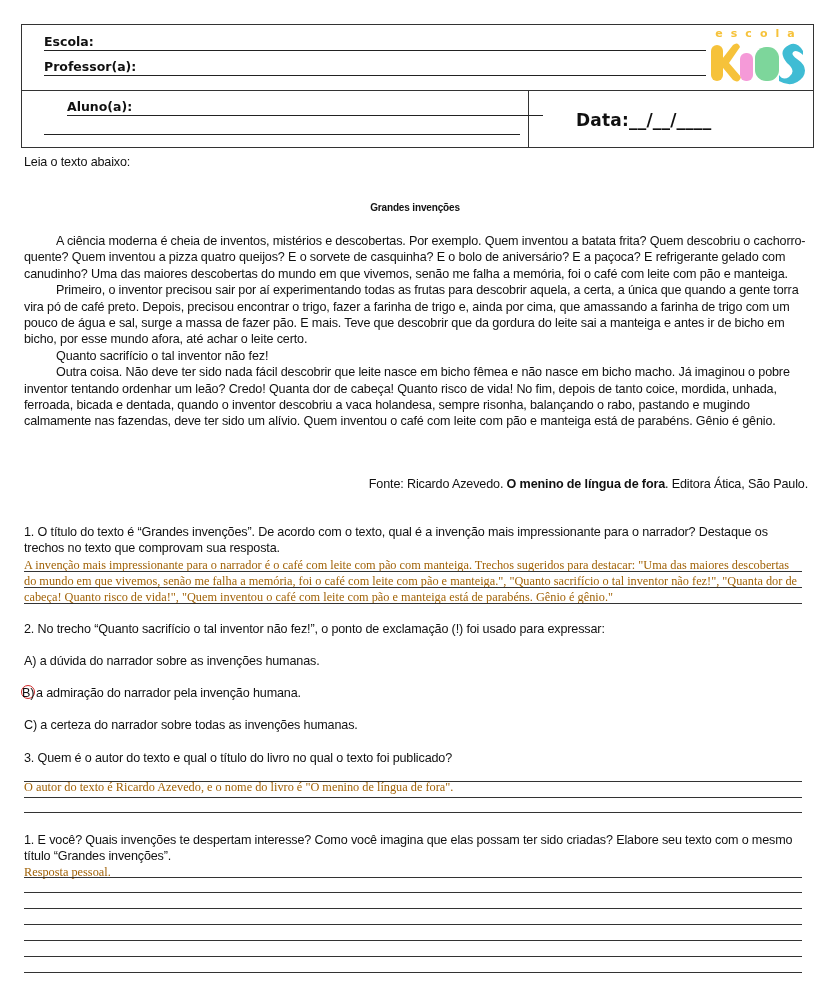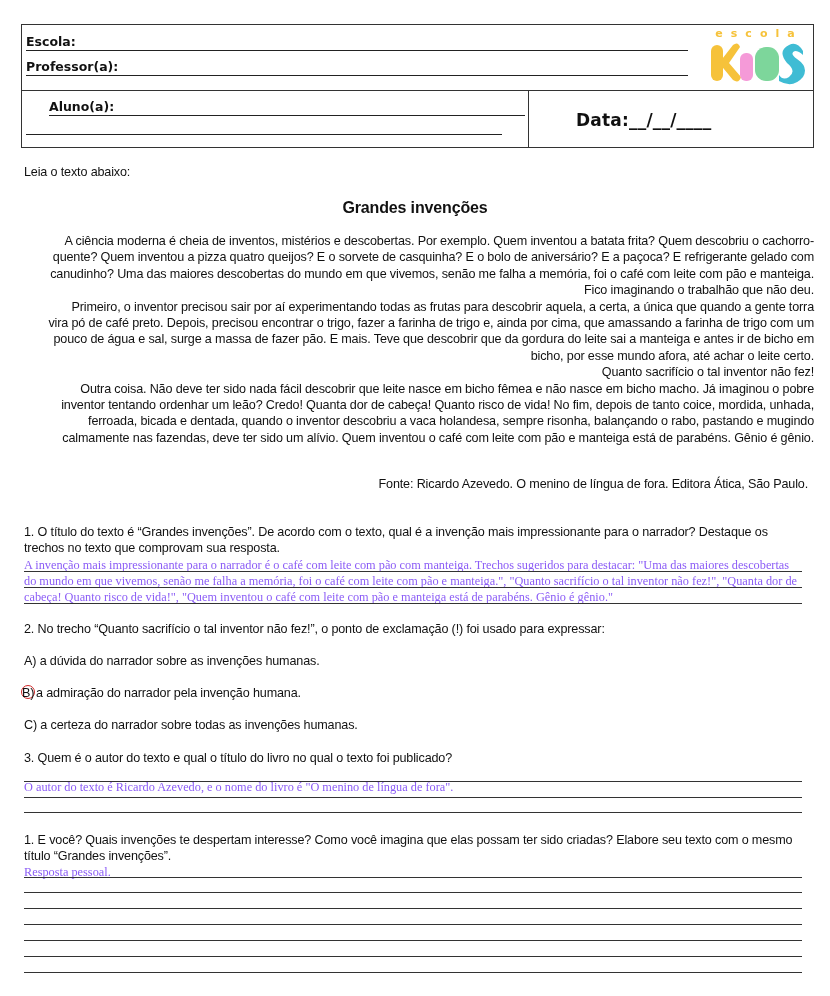--- a/index.html
+++ b/index.html
@@ -1,38 +1,38 @@
 <!DOCTYPE html>
 <html><head>
 <meta charset="utf-8">
 <style>
   html, body { margin:0; padding:0; background:#ffffff; }
   body { width:830px; height:996px; position:relative; overflow:hidden;
          font-family:"Liberation Sans", sans-serif; color:#111; }
   .hdr { position:absolute; left:21px; top:24px; width:793px; height:124px; border:1px solid #333; box-sizing:border-box; }
   .hdr .hline { position:absolute; left:0; right:0; top:65px; border-top:1px solid #333; }
   .hdr .vline { position:absolute; left:506px; top:65px; bottom:0; border-left:1px solid #333; }
-  .field { position:absolute; left:4px; font-family:"DejaVu Sans", sans-serif; font-weight:bold; font-size:12.5px;
+  .field { position:absolute; left:22px; font-family:"DejaVu Sans", sans-serif; font-weight:bold; font-size:12.5px;
            border-bottom:1.5px solid #222; padding-bottom:1px; }
   .f-escola { top:9px; width:662px; }
   .f-prof { top:34px; width:662px; }
   .f-aluno { top:74px; width:476px;margin-left:23px; }
   .f-blank { top:100px; width:476px; height:8px; }
   .date { position:absolute; left:576px; top:110px; font-family:"DejaVu Sans", sans-serif; font-weight:bold; font-size:17px; letter-spacing:0.2px; }
   .logo { position:absolute; left:705px; top:27px; width:105px; height:58px; }
   .logo .esc { position:absolute; left:4px; top:0; width:100px; text-align:center; font-family:"DejaVu Sans", sans-serif; font-size:11px; letter-spacing:8px; color:#f6c23a; font-weight:bold; }
   .txt { position:absolute; font-size:12.6px; line-height:16.4px; letter-spacing:-0.15px; }
-  .lead { left:24px; top:164px; }
-  .title { left:0; width:830px; top:200px; text-align:center; font-weight:bold; font-size:16px; }
+  .lead { left:24px; top:154px; }
+  .title { left:0; width:830px; top:200px; text-align:center; font-weight:bold; font-size:10px; }
   .story { left:24px; top:233px; width:790px; }
-  .story p { margin:0; text-indent:32px; text-align:right; }
+  .story p { margin:0; text-indent:32px; text-align:left; }
   .source { right:22px; top:476px; }
-  .source b { font-weight:normal; }
+  .source b { font-weight:bold; }
   .q { left:24px; width:780px; }
-  .answer { position:absolute; left:24px; width:778px; font-family:"Liberation Serif", serif; font-size:12.3px; line-height:16.2px; color:#8b5cf6; }
+  .answer { position:absolute; left:24px; width:778px; font-family:"Liberation Serif", serif; font-size:12.3px; line-height:16.2px; color:#a16207; }
   .rule { position:absolute; left:24px; width:778px; border-top:1px solid #333; }
   .circle { display:inline-block; border:1.3px solid #d02828; border-radius:50%; width:14px; height:14px; line-height:14px; text-align:center; margin-left:-3px; margin-right:1px; box-sizing:border-box; }
 </style>
 </head>
 <body>
 
 <div class="hdr">
   <div class="hline"></div>
   <div class="vline"></div>
   <div class="field f-escola"><span>Escola:</span></div>
@@ -53,21 +53,20 @@
     <rect x="50" y="20" width="24" height="34" rx="11" fill="#7dd69b"></rect>
     <path d="M98 24 Q92 14 84 18 Q72 24 82 36 Q92 44 84 50 Q78 54 74 48 L74 54 Q88 62 98 50 Q104 40 92 32 Q84 26 90 24 Q94 24 98 28 Z" fill="#3fbcd4"></path>
   </svg>
 </div>
 
 <div class="txt lead">Leia o texto abaixo:</div>
 <div class="txt title">Grandes invenções</div>
 
 <div class="txt story">
   <p>A ciência moderna é cheia de inventos, mistérios e descobertas. Por exemplo. Quem inventou a batata frita? Quem descobriu o cachorro-quente? Quem inventou a pizza quatro queijos? E o sorvete de casquinha? E o bolo de aniversário? E a paçoca? E refrigerante gelado com canudinho? Uma das maiores descobertas do mundo em que vivemos, senão me falha a memória, foi o café com leite com pão e manteiga.</p>
-  <p>Fico imaginando o trabalhão que não deu.</p>
   <p>Primeiro, o inventor precisou sair por aí experimentando todas as frutas para descobrir aquela, a certa, a única que quando a gente torra vira pó de café preto. Depois, precisou encontrar o trigo, fazer a farinha de trigo e, ainda por cima, que amassando a farinha de trigo com um pouco de água e sal, surge a massa de fazer pão. E mais. Teve que descobrir que da gordura do leite sai a manteiga e antes ir de bicho em bicho, por esse mundo afora, até achar o leite certo.</p>
   <p>Quanto sacrifício o tal inventor não fez!</p>
   <p>Outra coisa. Não deve ter sido nada fácil descobrir que leite nasce em bicho fêmea e não nasce em bicho macho. Já imaginou o pobre inventor tentando ordenhar um leão? Credo! Quanta dor de cabeça! Quanto risco de vida! No fim, depois de tanto coice, mordida, unhada, ferroada, bicada e dentada, quando o inventor descobriu a vaca holandesa, sempre risonha, balançando o rabo, pastando e mugindo calmamente nas fazendas, deve ter sido um alívio. Quem inventou o café com leite com pão e manteiga está de parabéns. Gênio é gênio.</p>
 </div>
 
 <div class="txt source"><span>Fonte: Ricardo Azevedo. </span><b>O menino de língua de fora</b><span>. Editora Ática, São Paulo.</span></div>
 
 <div class="txt q" style="top:524px;">1. O título do texto é “Grandes invenções”. De acordo com o texto, qual é a invenção mais impressionante para o narrador? Destaque os trechos no texto que comprovam sua resposta.</div>
 <div class="answer" style="top:557px;">A invenção mais impressionante para o narrador é o café com leite com pão com manteiga. Trechos sugeridos para destacar: "Uma das maiores descobertas do mundo em que vivemos, senão me falha a memória, foi o café com leite com pão e manteiga.", "Quanto sacrifício o tal inventor não fez!", "Quanta dor de cabeça! Quanto risco de vida!", "Quem inventou o café com leite com pão e manteiga está de parabéns. Gênio é gênio."</div>
 <div class="rule" style="top:571px;"></div>

